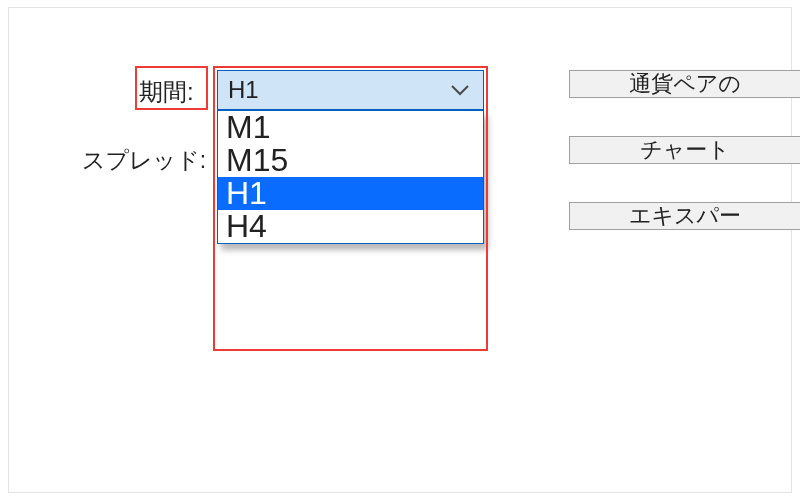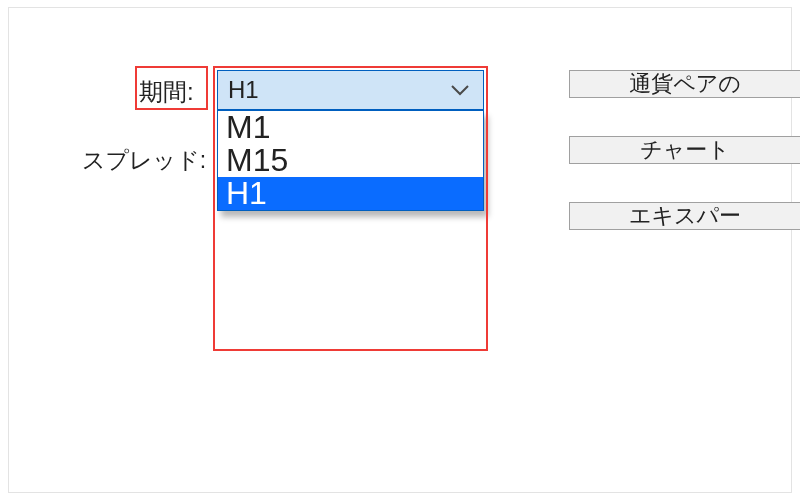--- a/index.html
+++ b/index.html
@@ -120,20 +120,21 @@
       <svg viewBox="0 0 18 12" width="18" height="12">
           <path d="M1 2 L9 10 L17 2" fill="none" stroke="#4a4a4a" stroke-width="2"></path>
         </svg>
     </span>
   </div>
 
   <div class="dropdown-list" id="dropdown-list">
       <div class="dropdown-item">M1</div>
       <div class="dropdown-item">M15</div>
       <div class="dropdown-item selected">H1</div>
+      <div class="dropdown-item">H4</div>
     </div>
 
   <div class="wbtn wbtn1">
     <span>通貨ペアの</span>
   </div>
   <div class="wbtn wbtn2">
     <span>チャート</span>
   </div>
   <div class="wbtn wbtn3">
     <span>エキスパー</span>

